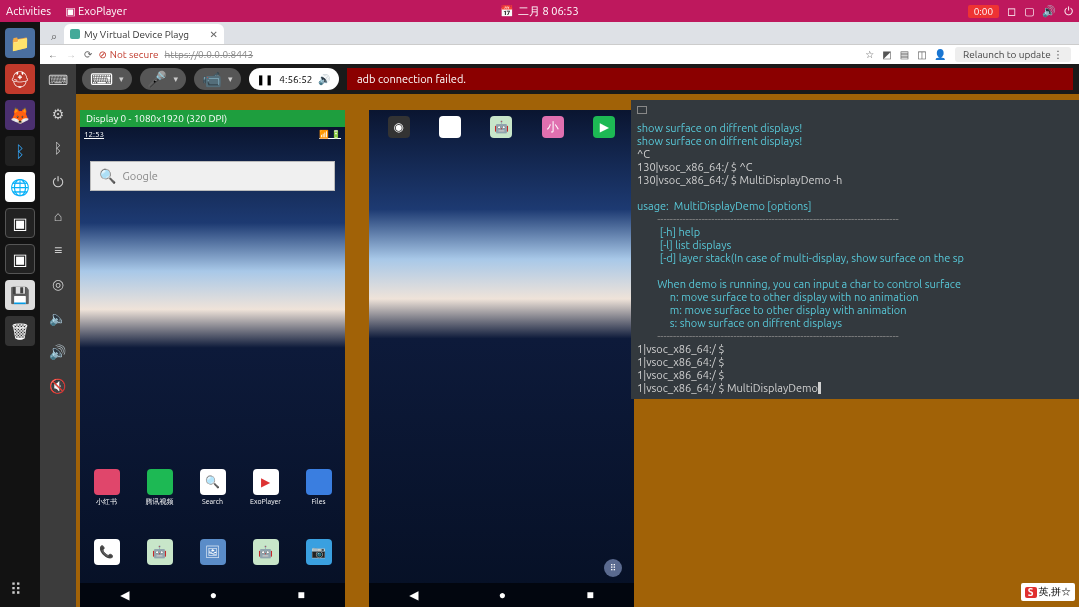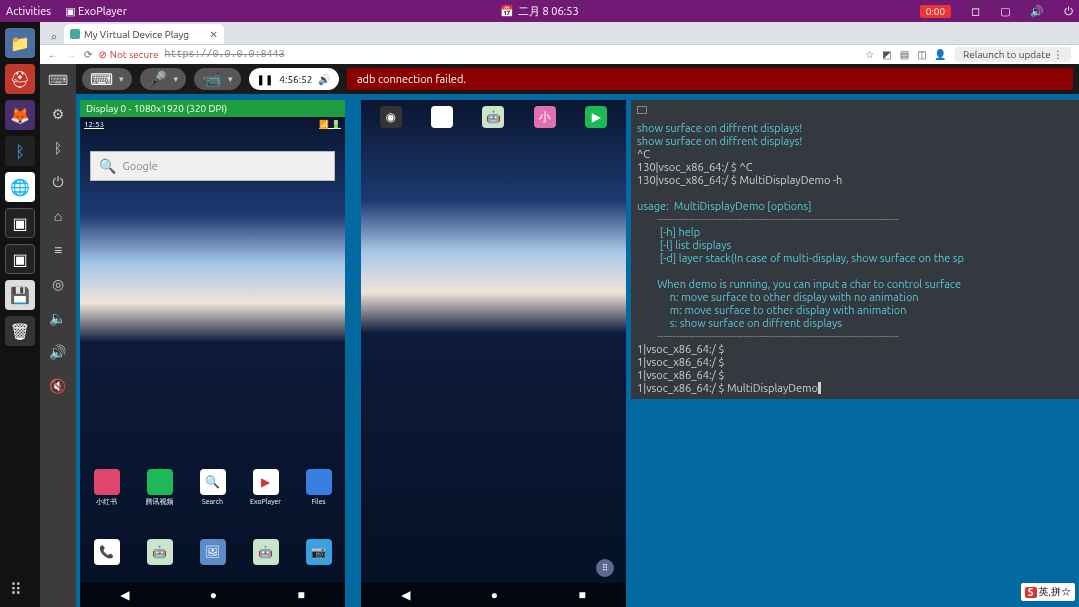--- a/index.html
+++ b/index.html
@@ -1,22 +1,22 @@
 <!DOCTYPE html>
 <html><head>
 <meta charset="utf-8">
 <style>
 * { margin: 0; padding: 0; box-sizing: border-box; font-family: Ubuntu, sans-serif; }
 body { width: 1079px; height: 607px; background: #000; color: #fff; overflow: hidden; position: relative; }
 
 
-.osbar { height: 22px; background: #701a75; display: flex; align-items: center; font-size: 11px; padding: 0 6px; }
+.osbar { height: 22px; background: #be185d; display: flex; align-items: center; font-size: 11px; padding: 0 6px; }
 .osbar .left { display: flex; gap: 14px; }
 .osbar .center { position: absolute; left: 50%; transform: translateX(-50%); display: flex; align-items: center; gap: 4px; }
-.osbar .right { margin-left: auto; display: flex; align-items: center; gap: 20px; }
+.osbar .right { margin-left: auto; display: flex; align-items: center; gap: 8px; }
 .osbar .badge-red { background: #e33; padding: 1px 6px; border-radius: 2px; font-size: 10px; }
 
 
 .dock { position: absolute; left: 0; top: 22px; bottom: 0; width: 40px; background: rgba(30,30,30,.6); display: flex; flex-direction: column; align-items: center; padding-top: 6px; gap: 6px; }
 .dock-item { width: 30px; height: 30px; border-radius: 4px; display: flex; align-items: center; justify-content: center; font-size: 16px; }
 .dock-item.files { background: #4a6fa0; }
 .dock-item.help  { background: #c0392b; }
 .dock-item.ff    { background: #4a2f6f; }
 .dock-item.bt    { background: #222; }
 .dock-item.chr   { background: #fff; }
@@ -29,38 +29,38 @@
 
 .browser { position: absolute; left: 40px; top: 22px; right: 0; height: 42px; background: #dee1e6; }
 .tabbar { height: 22px; display: flex; align-items: flex-end; padding: 0 6px; gap: 2px; }
 .tab-prev { width: 16px; height: 16px; display: flex; align-items: center; justify-content: center; color: #555; font-size: 11px; }
 .tab { background: #fff; height: 20px; width: 160px; border-radius: 6px 6px 0 0; display: flex; align-items: center; padding: 0 6px; font-size: 10px; color: #333; gap: 4px; }
 .tab .favicon { width: 10px; height: 10px; background: #4a9; border-radius: 2px; }
 .tab .close { margin-left: auto; font-size: 10px; color: #666; }
 .addrbar { height: 20px; background: #fff; margin: 0; display: flex; align-items: center; padding: 0 8px; font-size: 10px; color: #555; gap: 6px; border-top: 1px solid #ccc; }
 .addrbar .nav-arrows { display: flex; gap: 8px; color: #666; }
 .addrbar .secure { color: #c0392b; display: flex; gap: 3px; align-items: center; }
-.addrbar .url { color: #888; text-decoration: line-through; font-family: Liberation Mono, monospace; }
+.addrbar .url { color: #888; text-decoration: line-through; }
 .addrbar .spacer { flex: 1; }
 .addrbar .ext { display: flex; gap: 8px; color: #555; align-items: center; }
 .relaunch { background: #eee; padding: 2px 8px; font-size: 10px; border-radius: 3px; color: #444; }
 
 
 .app { position: absolute; left: 40px; top: 64px; right: 0; bottom: 0; background: #1a1a1a; display: flex; }
 .sidebar { width: 36px; background: #3c3c3c; display: flex; flex-direction: column; align-items: center; padding-top: 6px; gap: 14px; color: #ccc; font-size: 14px; }
 .sidebar .sitem { width: 20px; height: 20px; display: flex; align-items: center; justify-content: center; }
 
 .main { flex: 1; display: flex; flex-direction: column; }
 .toolbar { height: 30px; display: flex; align-items: center; padding: 4px 6px; gap: 8px; background: #1a1a1a; }
 .pill { background: #565656; border-radius: 14px; height: 22px; display: flex; align-items: center; padding: 0 8px; gap: 6px; }
 .pill .chev { font-size: 9px; color: #ccc; }
 .playpill { background: #fff; color: #000; height: 22px; border-radius: 14px; display: flex; align-items: center; padding: 0 8px; gap: 6px; font-size: 10px; }
 .errbar { flex: 1; background: #8b0000; color: #fff; font-size: 11px; display: flex; align-items: center; padding: 0 10px; border-radius: 0; height: 22px; }
 
-.displays { flex: 1; display: flex; gap: 16px; padding: 6px 0 0 4px; background: #0369a1; }
+.displays { flex: 1; display: flex; gap: 24px; padding: 16px 0 0 4px; background: #a16207; }
 .display { width: 265px; display: flex; flex-direction: column; }
 .disp-hdr { background: #1e9e3e; color: #fff; font-size: 10px; padding: 3px 6px; }
 .screen { flex: 1; position: relative; background: linear-gradient(180deg, #0a1530 0%, #1d3a72 20%, #a8c8e8 30%, #efe3d9 38%, #0d1a3a 46%, #061025 100%); overflow: hidden; }
 .statusbar { height: 14px; display: flex; justify-content: space-between; align-items: center; padding: 0 4px; font-size: 8px; color: #fff; text-decoration: underline; }
 .searchbox { position: absolute; top: 34px; left: 10px; right: 10px; height: 30px; background: #f0f0f0; border: 1px solid #bbb; display: flex; align-items: center; padding: 0 8px; gap: 6px; font-size: 11px; color: #888; }
 .searchbox .mag { color: #b88; font-size: 14px; }
 .approw { position: absolute; left: 0; right: 0; display: flex; justify-content: space-around; }
 .approw.r1 { bottom: 100px; }
 .approw.r2 { bottom: 40px; }
 .approw.top { top: 6px; padding: 0 4px; }

